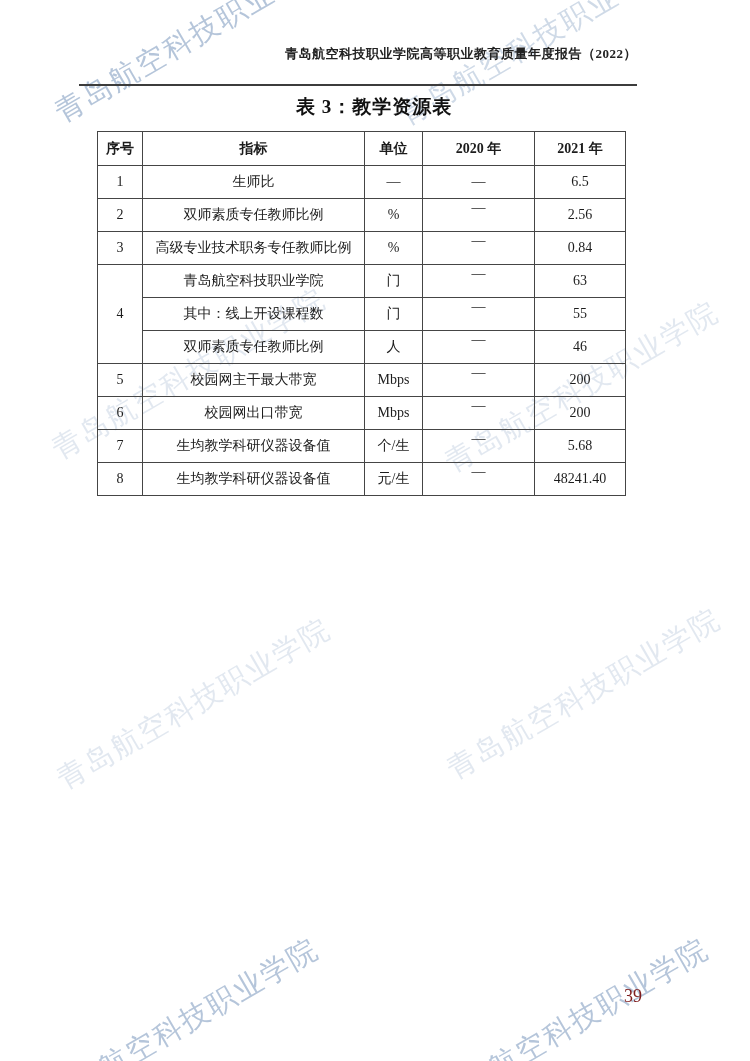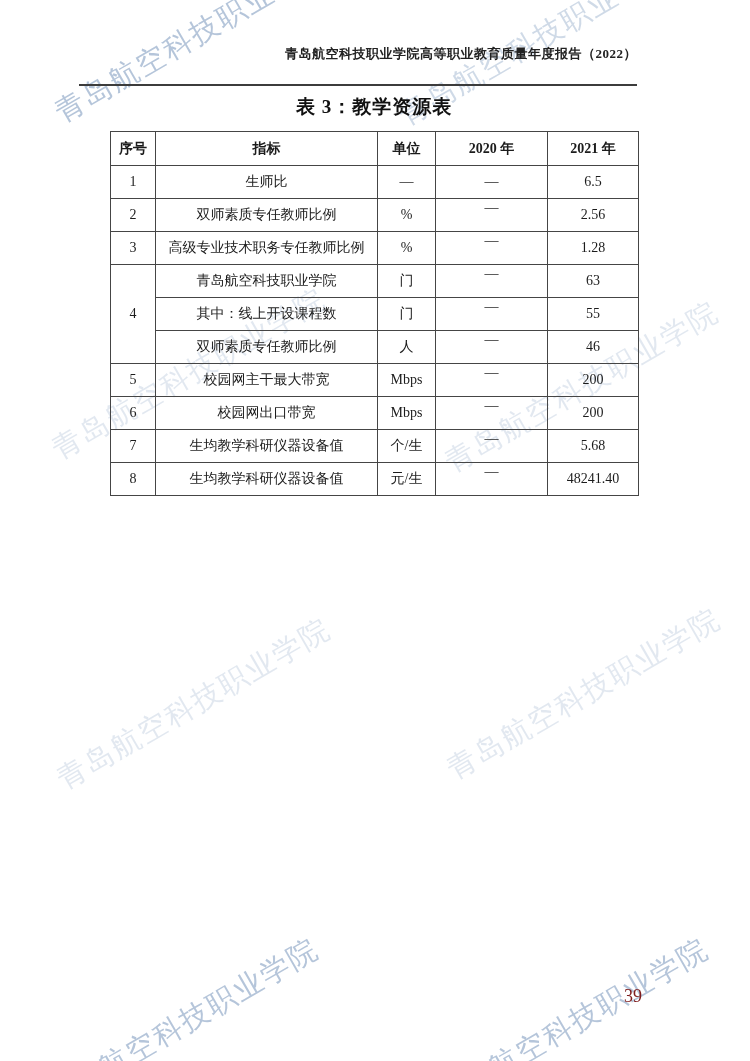--- a/index.html
+++ b/index.html
@@ -56,21 +56,21 @@
     text-align: center;
     font-size: 19px;
     font-weight: bold;
     color: #111;
     letter-spacing: 1px;
   }
 
   
   .res-table {
     position: absolute;
-    left: 110px;
+    left: 97px;
     top: 131px;
     width: 528px;
     border-collapse: collapse;
     table-layout: fixed;
   }
   .res-table th, .res-table td {
     border: 1px solid #454545;
     text-align: center;
     vertical-align: middle;
     padding: 0 2px;
@@ -155,21 +155,21 @@
       <td>双师素质专任教师比例</td>
       <td>%</td>
       <td><span class="dash-hi">—</span></td>
       <td>2.56</td>
     </tr>
     <tr>
       <td>3</td>
       <td>高级专业技术职务专任教师比例</td>
       <td>%</td>
       <td><span class="dash-hi">—</span></td>
-      <td>1.28</td>
+      <td>0.84</td>
     </tr>
     <tr>
       <td rowspan="3">4</td>
       <td>青岛航空科技职业学院</td>
       <td>门</td>
       <td><span class="dash-hi">—</span></td>
       <td>63</td>
     </tr>
     <tr>
       <td>其中：线上开设课程数</td>

